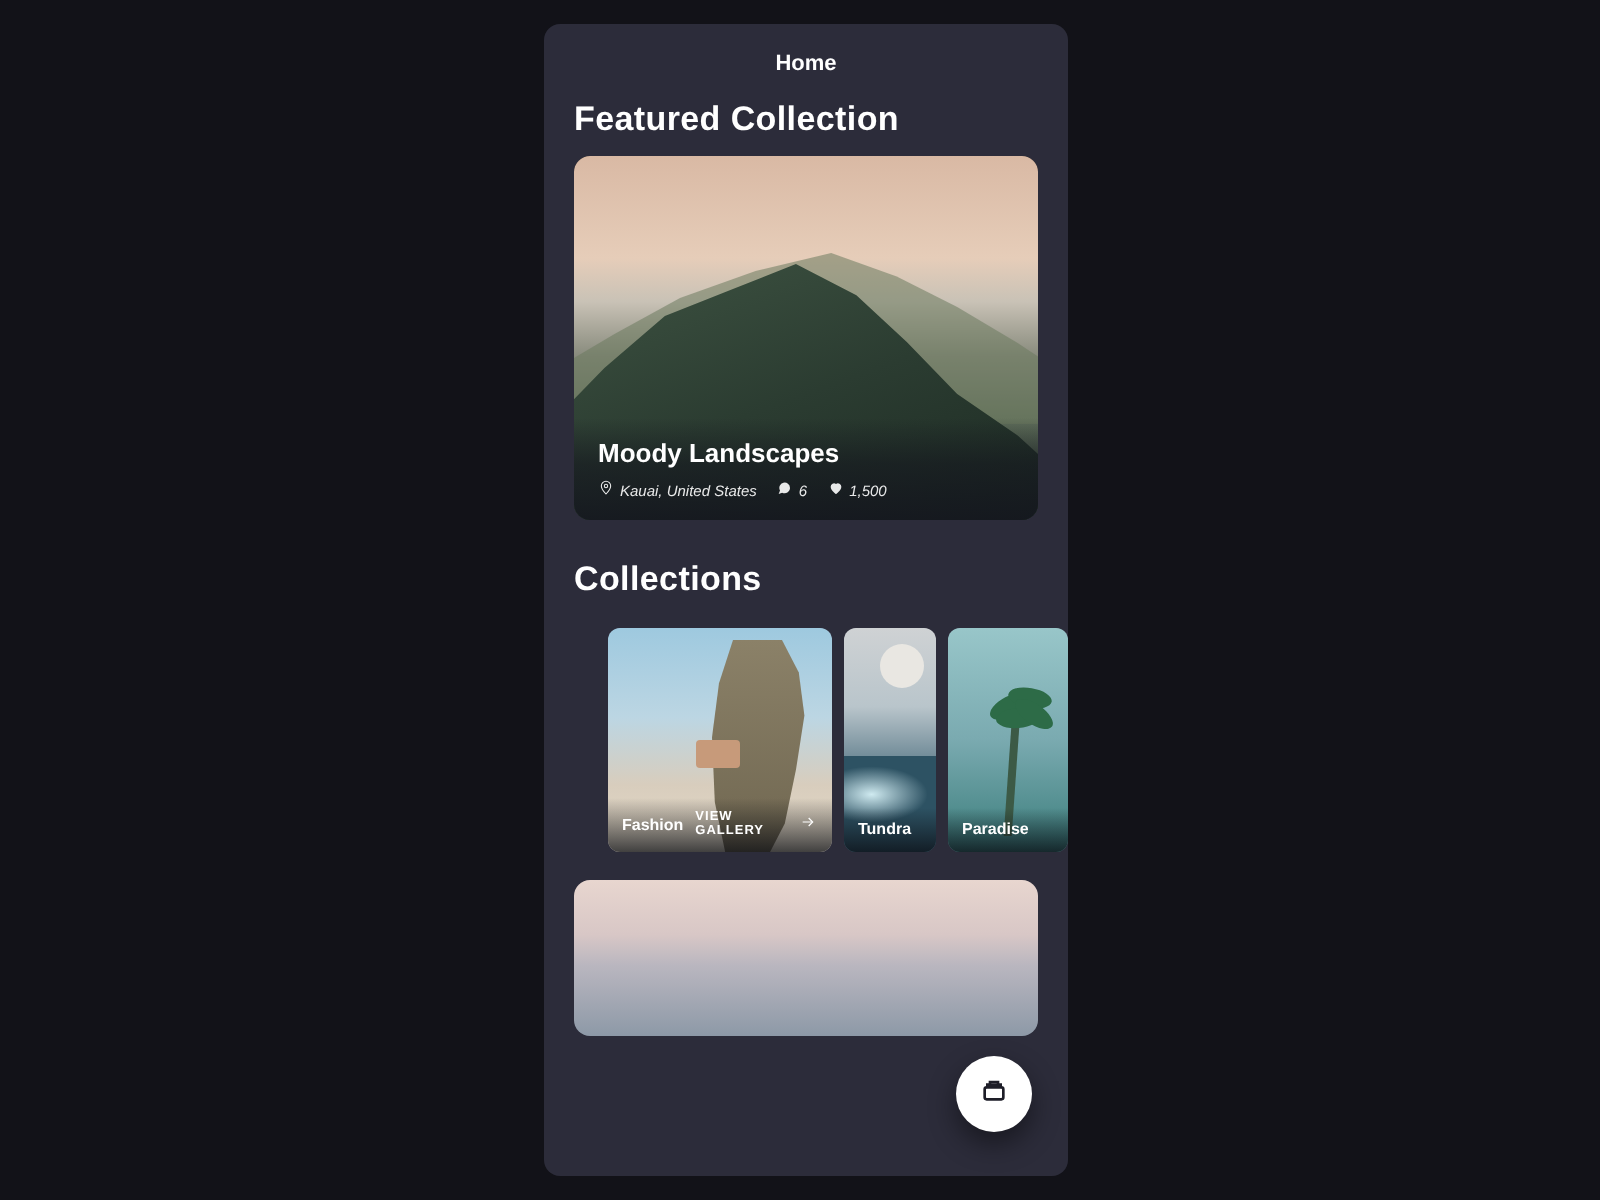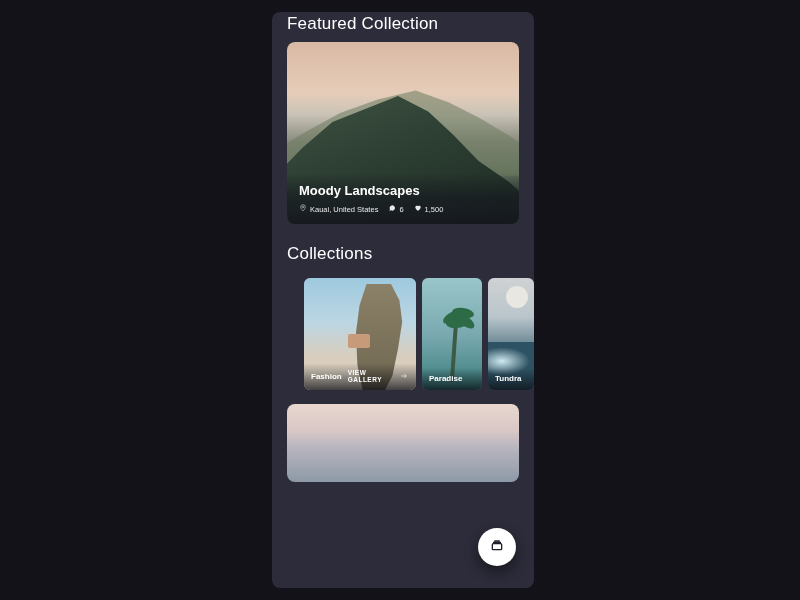--- a/index.html
+++ b/index.html
@@ -7,21 +7,21 @@
   .phone {
     position: absolute;
     left: 272px; top: 12px;
     width: 262px; height: 576px;
     background: #2c2c3a;
     border-radius: 8px;
     overflow: hidden;
     color: #fff;
   }
   .nav-title { text-align: center; font-size: 11px; font-weight: 600; padding: 14px 0 10px; }
-  .section-title { font-size: 17px; font-weight: 400; padding: 2px 15px 8px; letter-spacing: .2px; }
+  .section-title { font-size: 17px; font-weight: 700; padding: 2px 15px 8px; letter-spacing: .2px; }
   .featured-card {
     margin: 0 15px;
     border-radius: 8px;
     overflow: hidden;
     position: relative;
     height: 182px;
     background: #000000;
   }
   .featured-img { position:absolute; inset:0; }
   
@@ -33,21 +33,21 @@
   .ridge2 { position:absolute; left:-10px; right:-10px; top:44px; height:90px; opacity:.55;
             background:#6b7a5e;
             clip-path: polygon(0% 70%, 12% 50%, 25% 30%, 40% 15%, 55% 5%, 68% 18%, 80% 35%, 92% 55%, 100% 70%, 100% 100%, 0% 100%);
   }
   .featured-overlay {
     position:absolute; left:0; right:0; bottom:0;
     padding: 10px 12px 10px;
     background: linear-gradient(to top, rgba(20,22,30,.88) 0%, rgba(20,22,30,.6) 55%, rgba(20,22,30,0) 100%);
   }
   .featured-title { font-size: 13px; font-weight: 700; margin-bottom: 6px; }
-  .meta-row { display:flex; align-items:center; gap:10px; font-size:7.5px; opacity:.9; }
+  .meta-row { display:flex; align-items:center; gap:10px; font-size:7.5px; opacity:.9;font-style:italic; }
   .meta-item { display:flex; align-items:center; gap:3px; }
   .meta-item svg { width:8px; height:8px; stroke:#fff; fill:none; stroke-width:1.6; }
   .meta-item.heart svg { fill:#fff; stroke:none; }
   .meta-item.comment svg { fill:#fff; stroke:none; }
   .meta-item.pin svg { stroke:#fff; fill:none; }
 
   .collections-row {
     display:flex; gap:6px; padding: 0 32px; overflow:hidden;
   }
   .coll-card {
@@ -103,20 +103,21 @@
   .fab svg { width:16px; height:16px; stroke:#1e1e28; fill:none; stroke-width:2; }
 
   .mt { margin-top: 18px; }
   .mt2 { margin-top: 6px; }
 </style>
 </head>
 <body>
 
 <div class="phone">
 
+  <div class="nav-title">Home</div>
 
   <div class="section-title">Featured Collection</div>
 
   <div class="featured-card">
     <div class="featured-img">
       <div class="sky"></div>
       <div class="ridge2"></div>
       <div class="ridge"></div>
     </div>
     <div class="featured-overlay">
@@ -166,40 +167,40 @@
           <span>
             <svg viewBox="0 0 24 24">
                 <path d="M4 12h14"></path>
                 <path d="M13 6l6 6-6 6"></path>
               </svg>
           </span>
         </span>
       </div>
     </div>
 
+    <div class="coll-card c3">
+      <div class="tundra-bg"></div>
+      <div class="tundra-moon"></div>
+      <div class="tundra-wave"></div>
+      <div class="coll-bottom">
+        <span>Tundra</span>
+      </div>
+    </div>
+
     <div class="coll-card c2">
       <div class="paradise-bg"></div>
       <div class="palm">
           <div class="trunk"></div>
           <div class="leaf l1"></div>
           <div class="leaf l2"></div>
           <div class="leaf l3"></div>
           <div class="leaf l4"></div>
         </div>
       <div class="coll-bottom">
         <span>Paradise</span>
-      </div>
-    </div>
-
-    <div class="coll-card c3">
-      <div class="tundra-bg"></div>
-      <div class="tundra-moon"></div>
-      <div class="tundra-wave"></div>
-      <div class="coll-bottom">
-        <span>Tundra</span>
       </div>
     </div>
 
   </div>
 
   <div class="wide-card"></div>
 
   <div class="fab">
     <span>
       <svg viewBox="0 0 24 24">

